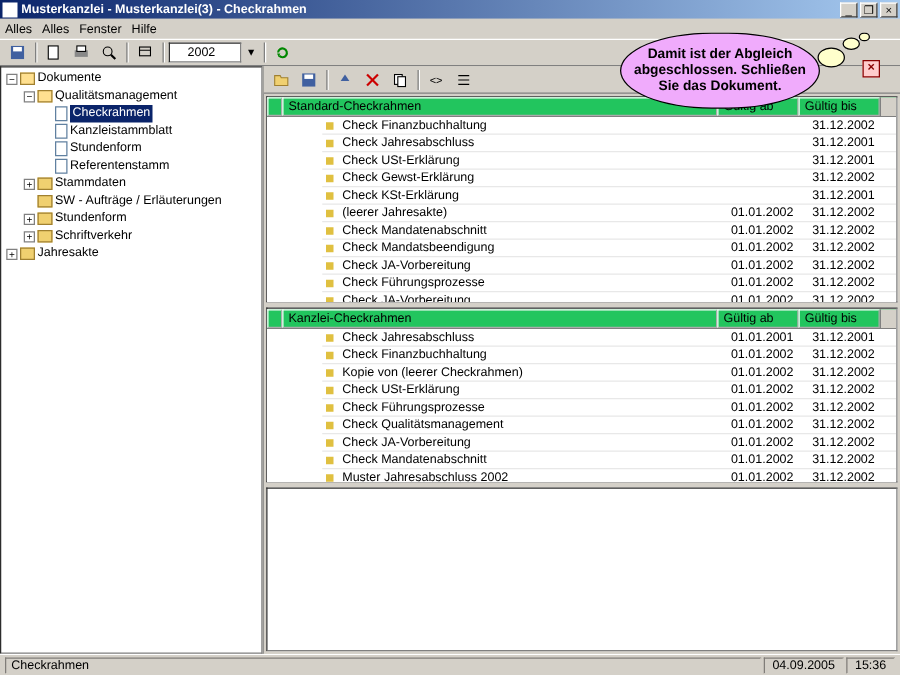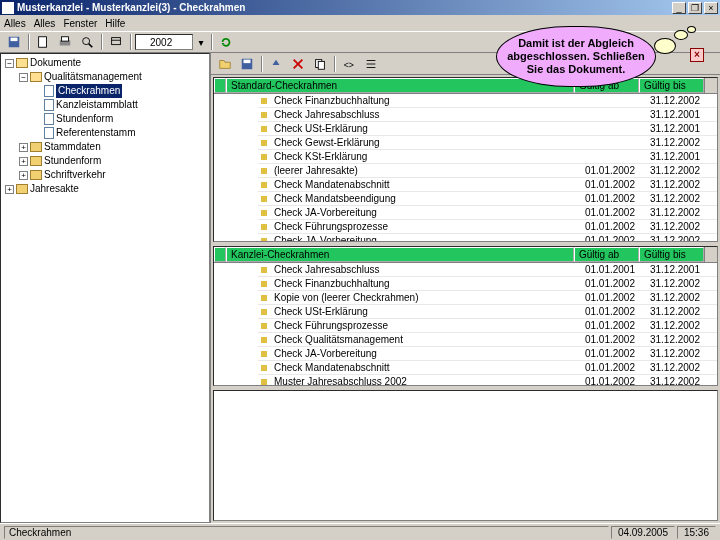--- a/index.html
+++ b/index.html
@@ -181,20 +181,27 @@
           </li>
           <li>
               <div class="node">
                 <span class="exp">+</span>
                 <span class="folder"></span>
                 <span>Stammdaten</span>
               </div>
             </li>
           <li>
               <div class="node">
+                <span class="exp none"></span>
+                <span class="folder"></span>
+                <span>SW - Aufträge / Erläuterungen</span>
+              </div>
+            </li>
+          <li>
+              <div class="node">
                 <span class="exp">+</span>
                 <span class="folder"></span>
                 <span>Stundenform</span>
               </div>
             </li>
           <li>
               <div class="node">
                 <span class="exp">+</span>
                 <span class="folder"></span>
                 <span>Schriftverkehr</span>

